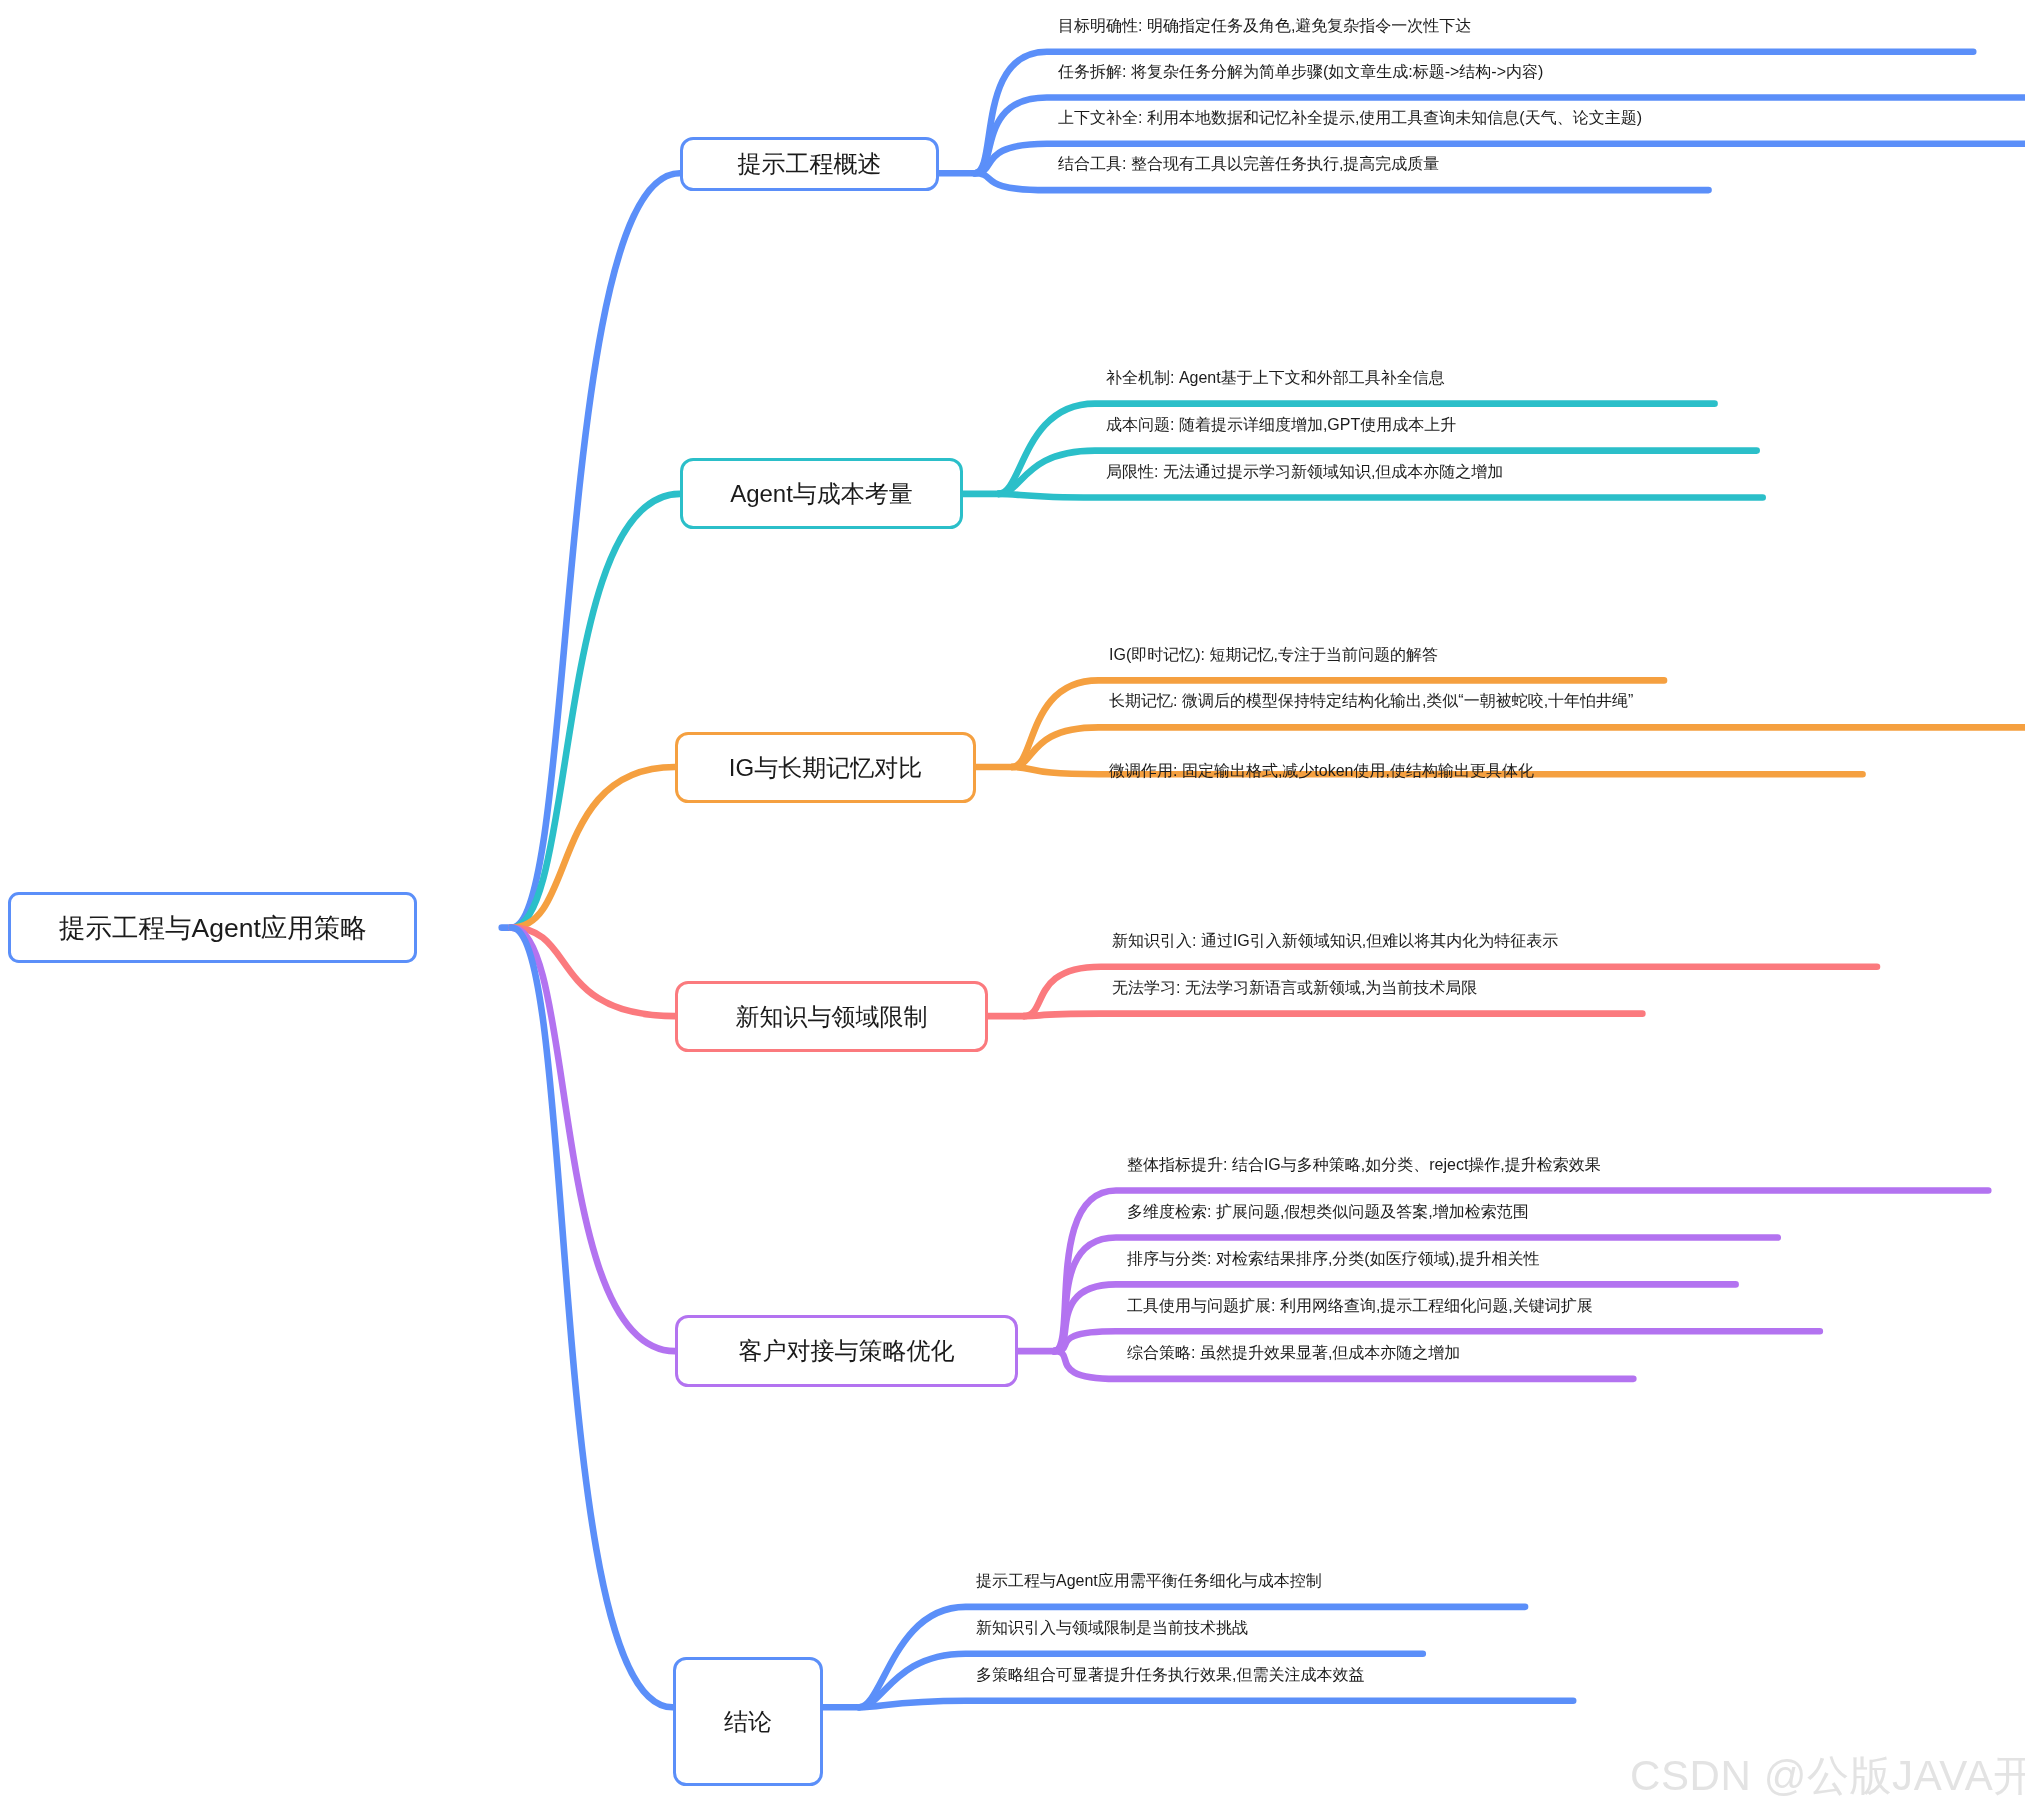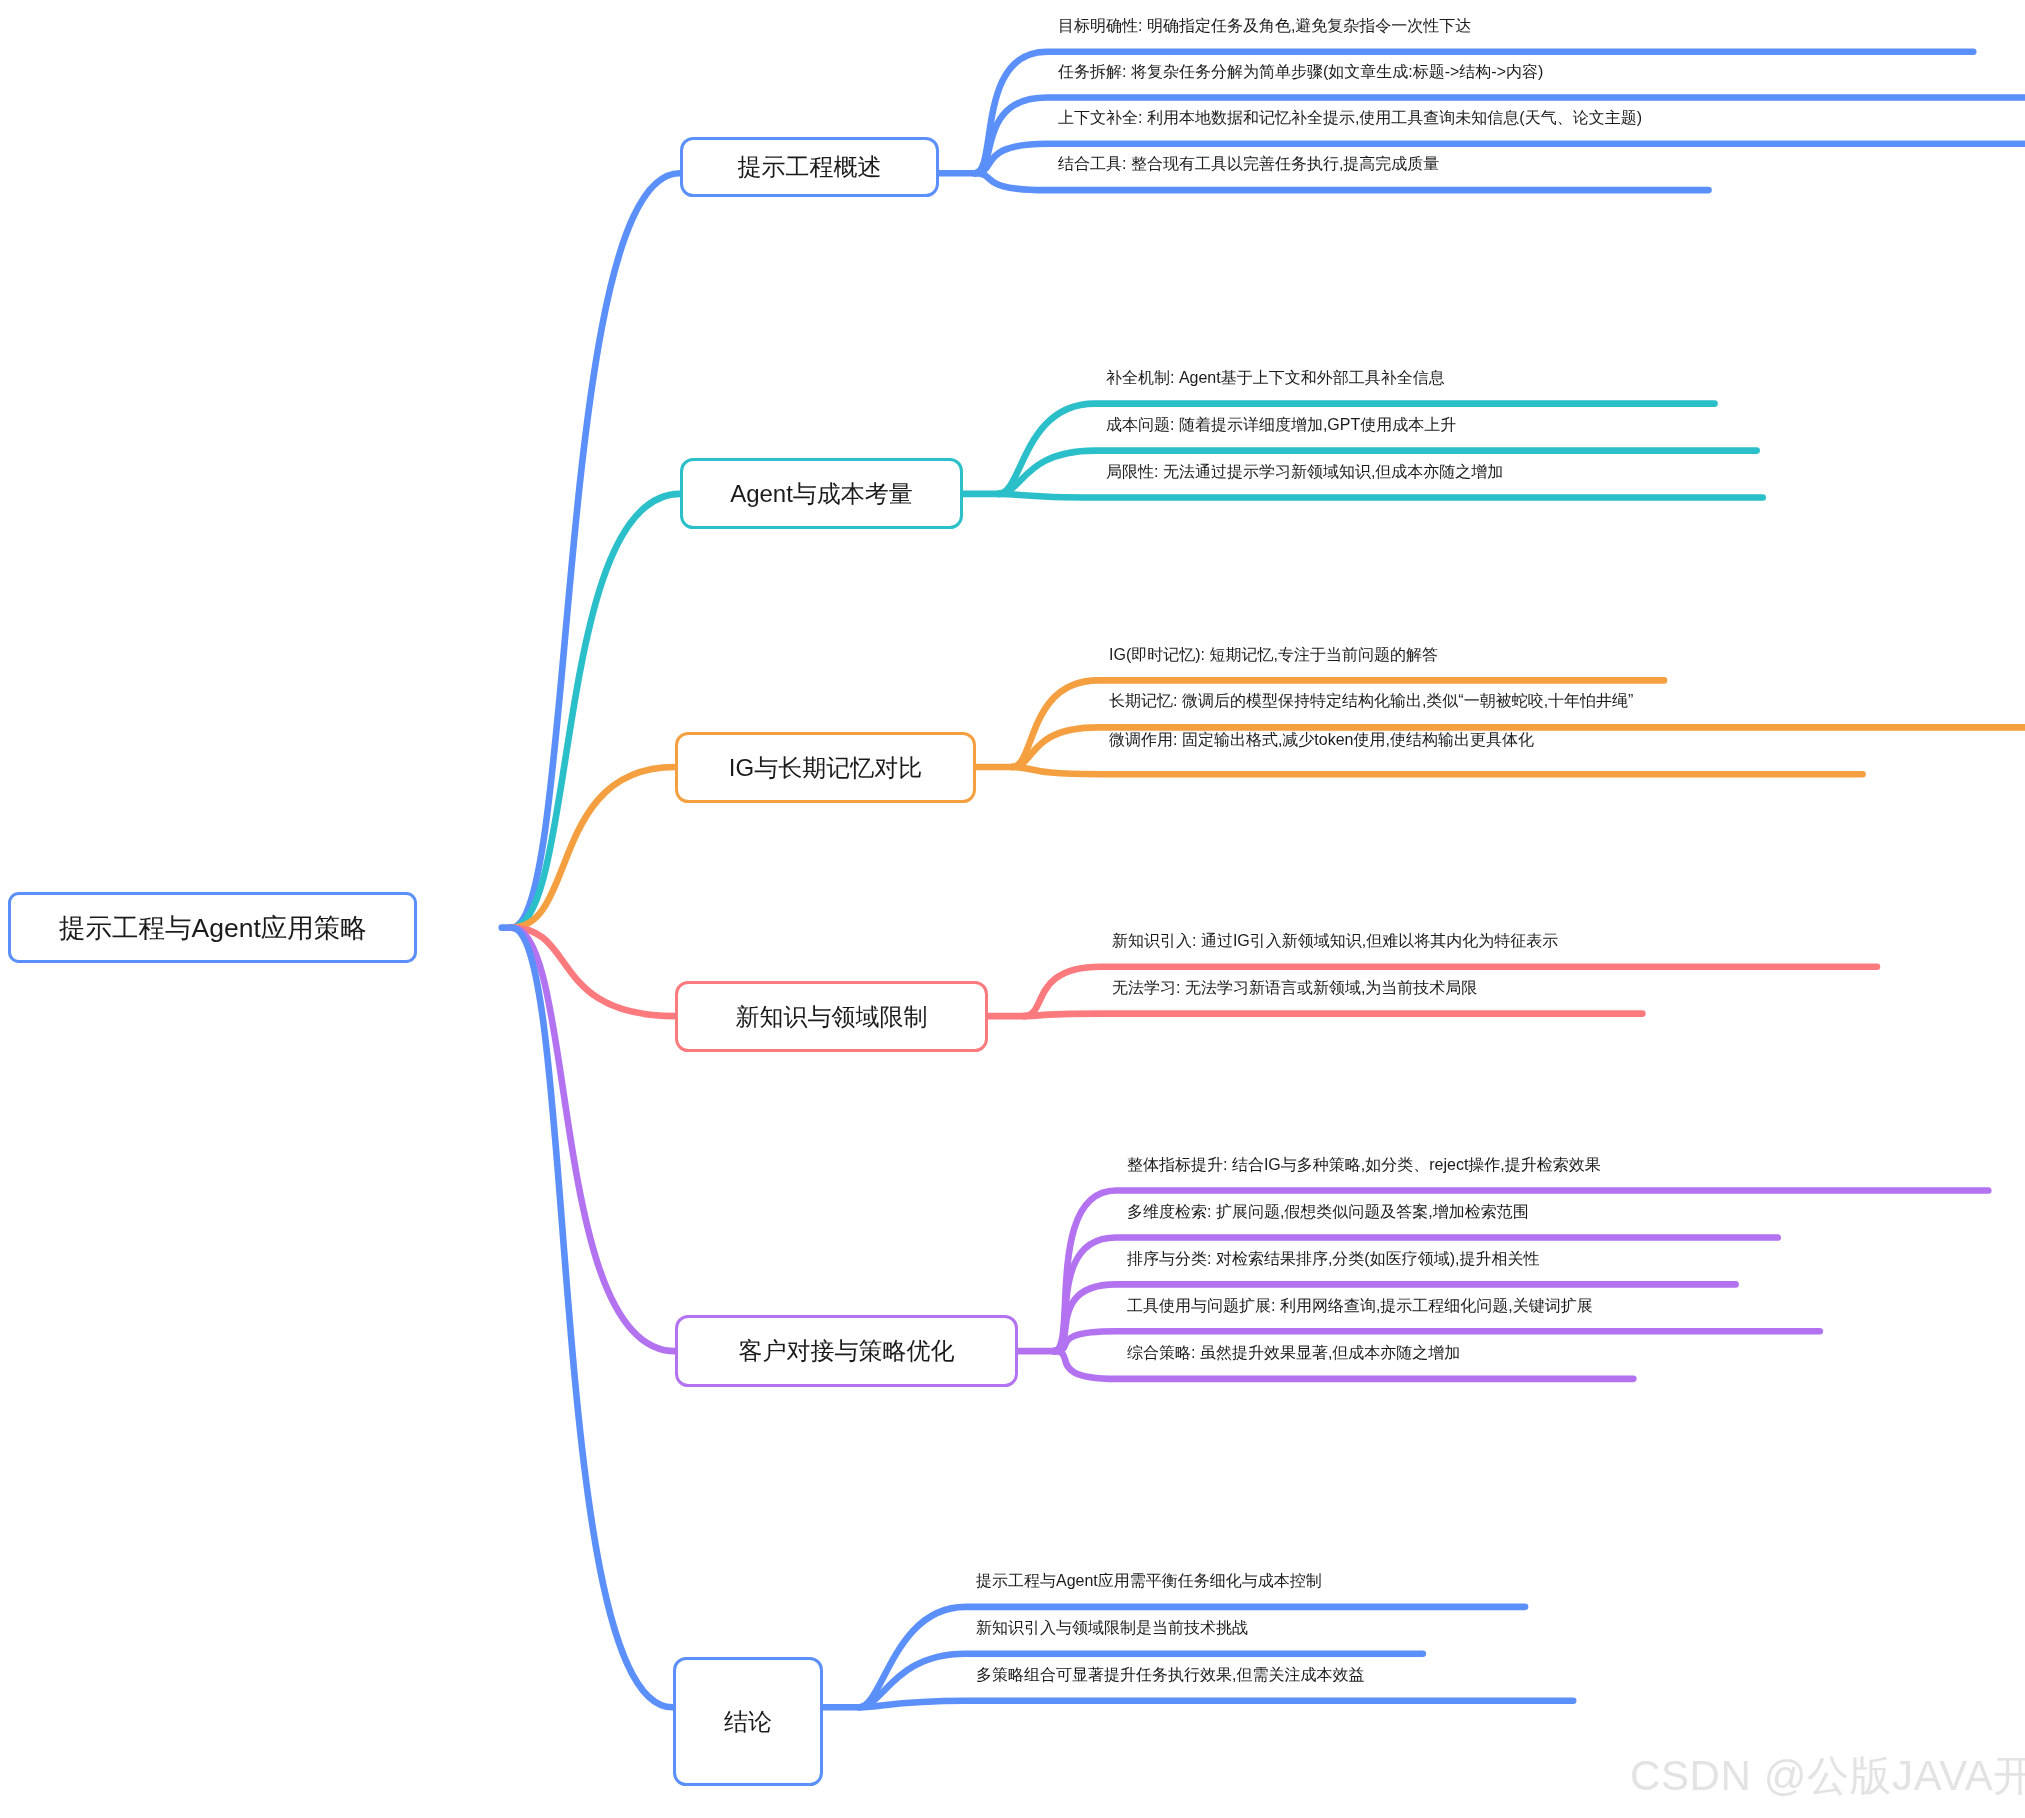--- a/index.html
+++ b/index.html
@@ -76,39 +76,39 @@
       <path d="M 1752 2246 C 1792 2246 1735 2135 1855 2135 L 2885 2135" stroke="#b373f0" stroke-width="11"></path>
       <path d="M 1752 2246 C 1792 2246 1735 2213 1855 2213 L 3025 2213" stroke="#b373f0" stroke-width="11"></path>
       <path d="M 1752 2246 C 1792 2246 1735 2292 1855 2292 L 2715 2292" stroke="#b373f0" stroke-width="11"></path>
       <path d="M 850 1542 C 960 1542 908 2838 1118 2838" stroke="#5b8ff9" stroke-width="11"></path>
       <path d="M 1368 2838 L 1428 2838" stroke="#5b8ff9" stroke-width="11"></path>
       <path d="M 1428 2838 C 1468 2838 1485 2671 1605 2671 L 2535 2671" stroke="#5b8ff9" stroke-width="11"></path>
       <path d="M 1428 2838 C 1468 2838 1485 2749 1605 2749 L 2365 2749" stroke="#5b8ff9" stroke-width="11"></path>
       <path d="M 1428 2838 C 1468 2838 1485 2827 1605 2827 L 2615 2827" stroke="#5b8ff9" stroke-width="11"></path>
     </svg>
   <div id="nodes">
-      <div class="node branch" style="left: 680px; top: 137px; width: 259px; height: 60px; border-color: rgb(91, 143, 249); text-align: right;">
+      <div class="node branch" style="left: 680px; top: 137px; width: 259px; height: 54px; border-color: rgb(91, 143, 249); text-align: right;">
         <span>提示工程概述</span>
       </div>
       <div class="leaf" style="left: 1058px; top: 17px;"><span>目标明确性: 明确指定任务及角色,避免复杂指令一次性下达</span></div>
       <div class="leaf" style="left: 1058px; top: 63px;"><span>任务拆解: 将复杂任务分解为简单步骤(如文章生成:标题-&gt;结构-&gt;内容)</span></div>
       <div class="leaf" style="left: 1058px; top: 109px;"><span>上下文补全: 利用本地数据和记忆补全提示,使用工具查询未知信息(天气、论文主题)</span></div>
       <div class="leaf" style="left: 1058px; top: 155px;"><span>结合工具: 整合现有工具以完善任务执行,提高完成质量</span></div>
       <div class="node branch" style="left: 680px; top: 458px; width: 283px; height: 71px; border-color: rgb(43, 191, 201);">
         <span>Agent与成本考量</span>
       </div>
       <div class="leaf" style="left: 1106px; top: 369px;"><span>补全机制: Agent基于上下文和外部工具补全信息</span></div>
       <div class="leaf" style="left: 1106px; top: 416px;"><span>成本问题: 随着提示详细度增加,GPT使用成本上升</span></div>
       <div class="leaf" style="left: 1106px; top: 463px;"><span>局限性: 无法通过提示学习新领域知识,但成本亦随之增加</span></div>
       <div class="node branch" style="left: 675px; top: 732px; width: 301px; height: 71px; border-color: rgb(245, 160, 64);">
         <span>IG与长期记忆对比</span>
       </div>
       <div class="leaf" style="left: 1109px; top: 646px;"><span>IG(即时记忆): 短期记忆,专注于当前问题的解答</span></div>
       <div class="leaf" style="left: 1109px; top: 692px;"><span>长期记忆: 微调后的模型保持特定结构化输出,类似“一朝被蛇咬,十年怕井绳”</span></div>
-      <div class="leaf" style="left: 1109px; top: 731px;"><span>微调作用: 固定输出格式,减少token使用,使结构输出更具体化</span></div>
+      <div class="leaf" style="left: 1109px; top: 762px;"><span>微调作用: 固定输出格式,减少token使用,使结构输出更具体化</span></div>
       <div class="node branch" style="left: 675px; top: 981px; width: 313px; height: 71px; border-color: rgb(251, 122, 126);">
         <span>新知识与领域限制</span>
       </div>
       <div class="leaf" style="left: 1112px; top: 932px;"><span>新知识引入: 通过IG引入新领域知识,但难以将其内化为特征表示</span></div>
       <div class="leaf" style="left: 1112px; top: 979px;"><span>无法学习: 无法学习新语言或新领域,为当前技术局限</span></div>
       <div class="node branch" style="left: 675px; top: 1315px; width: 343px; height: 72px; border-color: rgb(179, 115, 240);">
         <span>客户对接与策略优化</span>
       </div>
       <div class="leaf" style="left: 1127px; top: 1156px;"><span>整体指标提升: 结合IG与多种策略,如分类、reject操作,提升检索效果</span></div>
       <div class="leaf" style="left: 1127px; top: 1203px;"><span>多维度检索: 扩展问题,假想类似问题及答案,增加检索范围</span></div>

